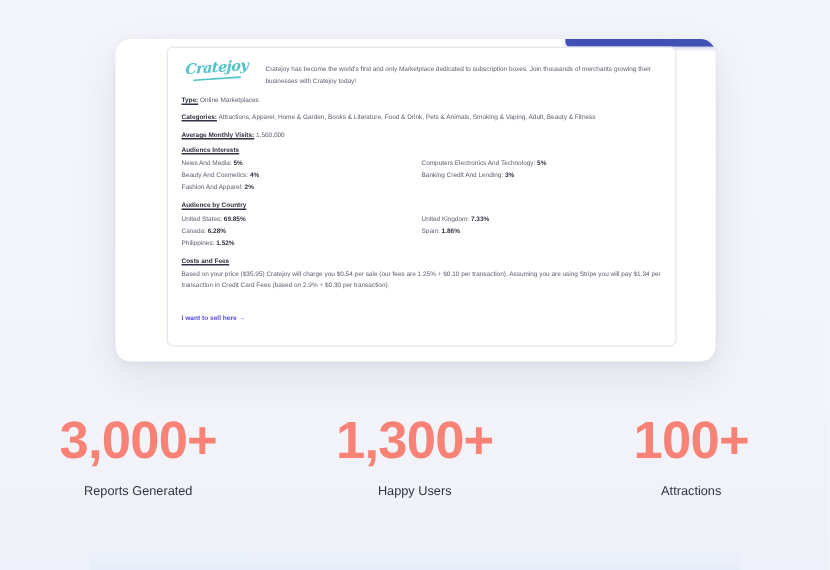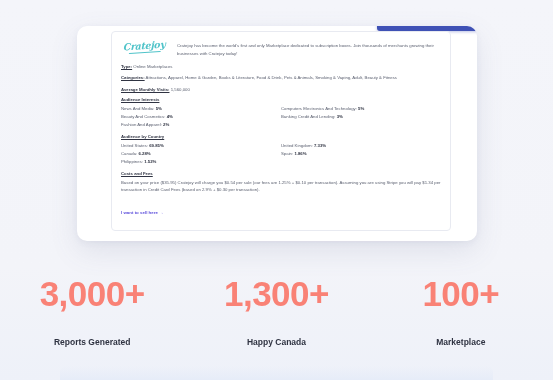--- a/index.html
+++ b/index.html
@@ -145,23 +145,23 @@
     text-align: center;
   }
   .stat-number {
     font-size: 35px;
     font-weight: 700;
     color: #f98276;
     line-height: 1.05;
     letter-spacing: -0.5px;
   }
   .stat-caption {
-    margin-top: 24px;
+    margin-top: 9px;
     font-size: 8.5px;
-    font-weight: 700;
+    font-weight: 400;
     color: #2f3342;
   }
   .bottom-glow {
     position: absolute;
     left: 60px; bottom: 0;
     width: 433px; height: 14px;
     background: linear-gradient(180deg, rgba(225,232,247,0) 0%, #e6ecf8 100%);
     border-radius: 6px 6px 0 0;
   }
 </style>
@@ -270,23 +270,23 @@
     </div>
   </div>
 
   <div class="stats-band">
     <div class="stat-cell">
       <div class="stat-number">3,000+</div>
       <div class="stat-caption">Reports Generated</div>
     </div>
     <div class="stat-cell">
       <div class="stat-number">1,300+</div>
-      <div class="stat-caption">Happy Canada</div>
+      <div class="stat-caption">Happy Users</div>
     </div>
     <div class="stat-cell">
       <div class="stat-number">100+</div>
-      <div class="stat-caption">Marketplace</div>
+      <div class="stat-caption">Attractions</div>
     </div>
   </div>
 
   <div class="bottom-glow"></div>
 
 </div>
 
 </body></html>

